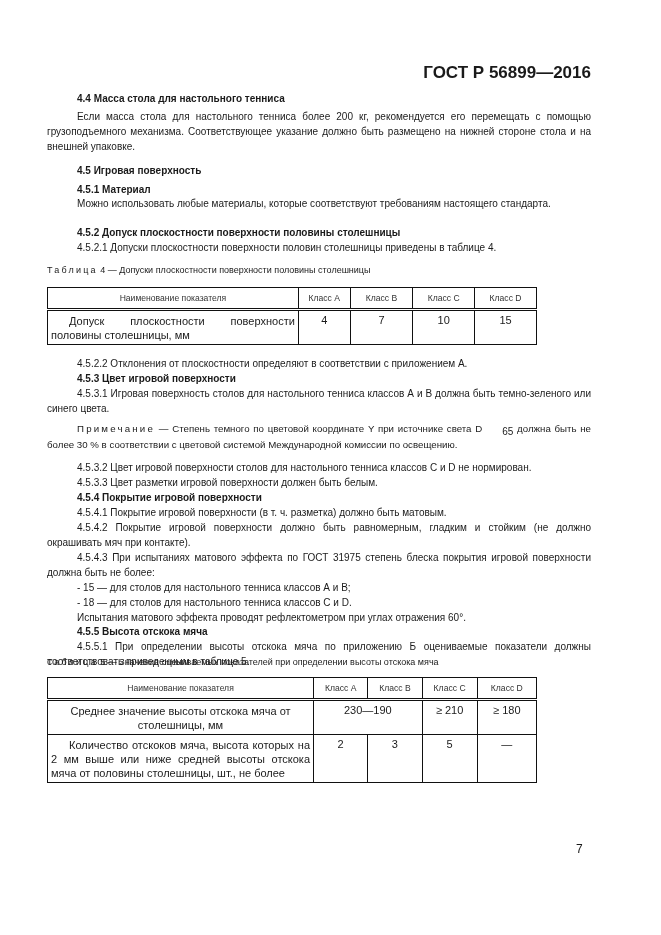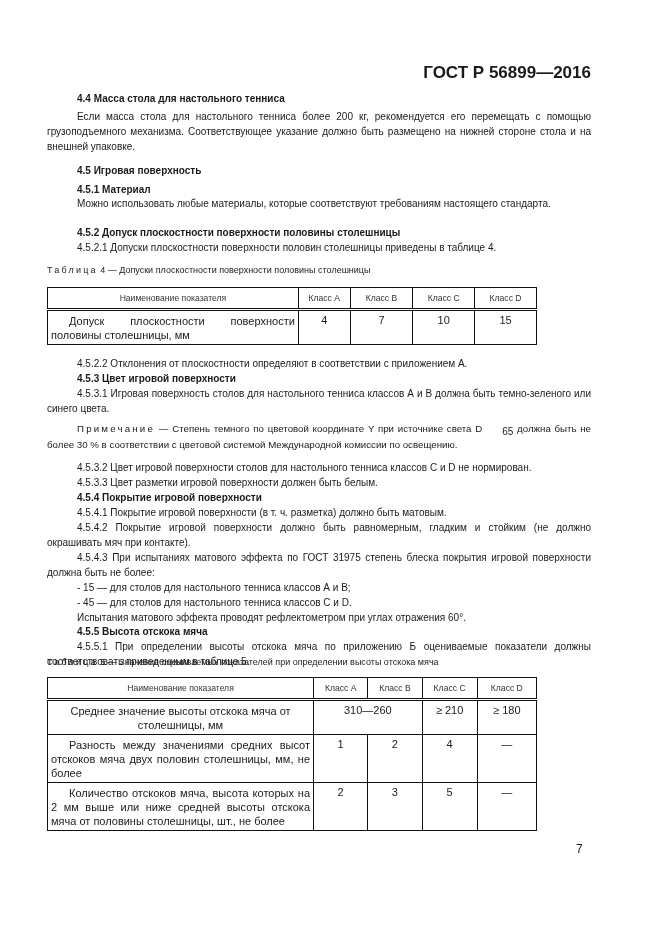--- a/index.html
+++ b/index.html
@@ -74,21 +74,21 @@
 
 <div class="abs note" style="top:422px"><span class="sp">Примечание</span><span> — Степень темного по цветовой координате Y при источнике света D</span><sub>65</sub><span> должна быть не более 30 % в соответствии с цветовой системой Международной комиссии по освещению.</span></div>
 
 <div class="abs txt ind" style="top:461px">4.5.3.2  Цвет игровой поверхности столов для настольного тенниса классов С и D не нормирован.</div>
 <div class="abs txt ind" style="top:476px">4.5.3.3  Цвет разметки игровой поверхности должен быть белым.</div>
 <div class="abs txt ind h" style="top:491px">4.5.4  Покрытие игровой поверхности</div>
 <div class="abs txt ind" style="top:506px">4.5.4.1  Покрытие игровой поверхности (в т. ч. разметка) должно быть матовым.</div>
 <div class="abs txt ind" style="top:521px">4.5.4.2  Покрытие игровой поверхности должно быть равномерным, гладким и стойким (не должно окрашивать мяч при контакте).</div>
 <div class="abs txt ind" style="top:551px">4.5.4.3  При испытаниях матового эффекта по ГОСТ 31975 степень блеска покрытия игровой поверхности должна быть не более:</div>
 <div class="abs txt ind" style="top:581px">- 15 — для столов для настольного тенниса классов А и В;</div>
-<div class="abs txt ind" style="top:596px">- 45 — для столов для настольного тенниса классов С и D.</div>
+<div class="abs txt ind" style="top:596px">- 18 — для столов для настольного тенниса классов С и D.</div>
 <div class="abs txt ind" style="top:611px">Испытания матового эффекта проводят рефлектометром при углах отражения 60°.</div>
 <div class="abs txt ind h" style="top:625px">4.5.5  Высота отскока мяча</div>
 <div class="abs txt ind" style="top:640px">4.5.5.1  При определении высоты отскока мяча по приложению Б оцениваемые показатели должны соответствовать приведенным в таблице 5.</div>
 
 <div class="abs cap" style="top:655px; top:657px">
   <span class="sp">Таблица</span><span> 5 — Значения оцениваемых показателей при определении высоты отскока мяча</span>
 </div>
 
 <table style="top:677px">
   <colgroup>
@@ -103,30 +103,23 @@
       <th>Наименование показателя</th>
       <th>Класс А</th>
       <th>Класс В</th>
       <th>Класс С</th>
       <th>Класс D</th>
     </tr>
   </thead>
   <tbody>
     <tr style="height:19px">
       <td class="l" style="text-indent:0; text-align:center">Среднее значение высоты отскока мяча от столешницы, мм</td>
-      <td class="c" colspan="2">310—260</td>
+      <td class="c" colspan="2">230—190</td>
       <td class="c">≥ 210</td>
       <td class="c">≥ 180</td>
-    </tr>
-    <tr style="height:34px">
-      <td class="l">Разность между значениями средних высот отскоков мяча двух половин столешницы, мм, не более</td>
-      <td class="c">1</td>
-      <td class="c">2</td>
-      <td class="c">4</td>
-      <td class="c">—</td>
     </tr>
     <tr style="height:40px">
       <td class="l">Количество отскоков мяча, высота которых на 2 мм выше или ниже средней высоты отскока мяча от половины столешницы, шт., не более</td>
       <td class="c">2</td>
       <td class="c">3</td>
       <td class="c">5</td>
       <td class="c">—</td>
     </tr>
   </tbody>
 </table>

